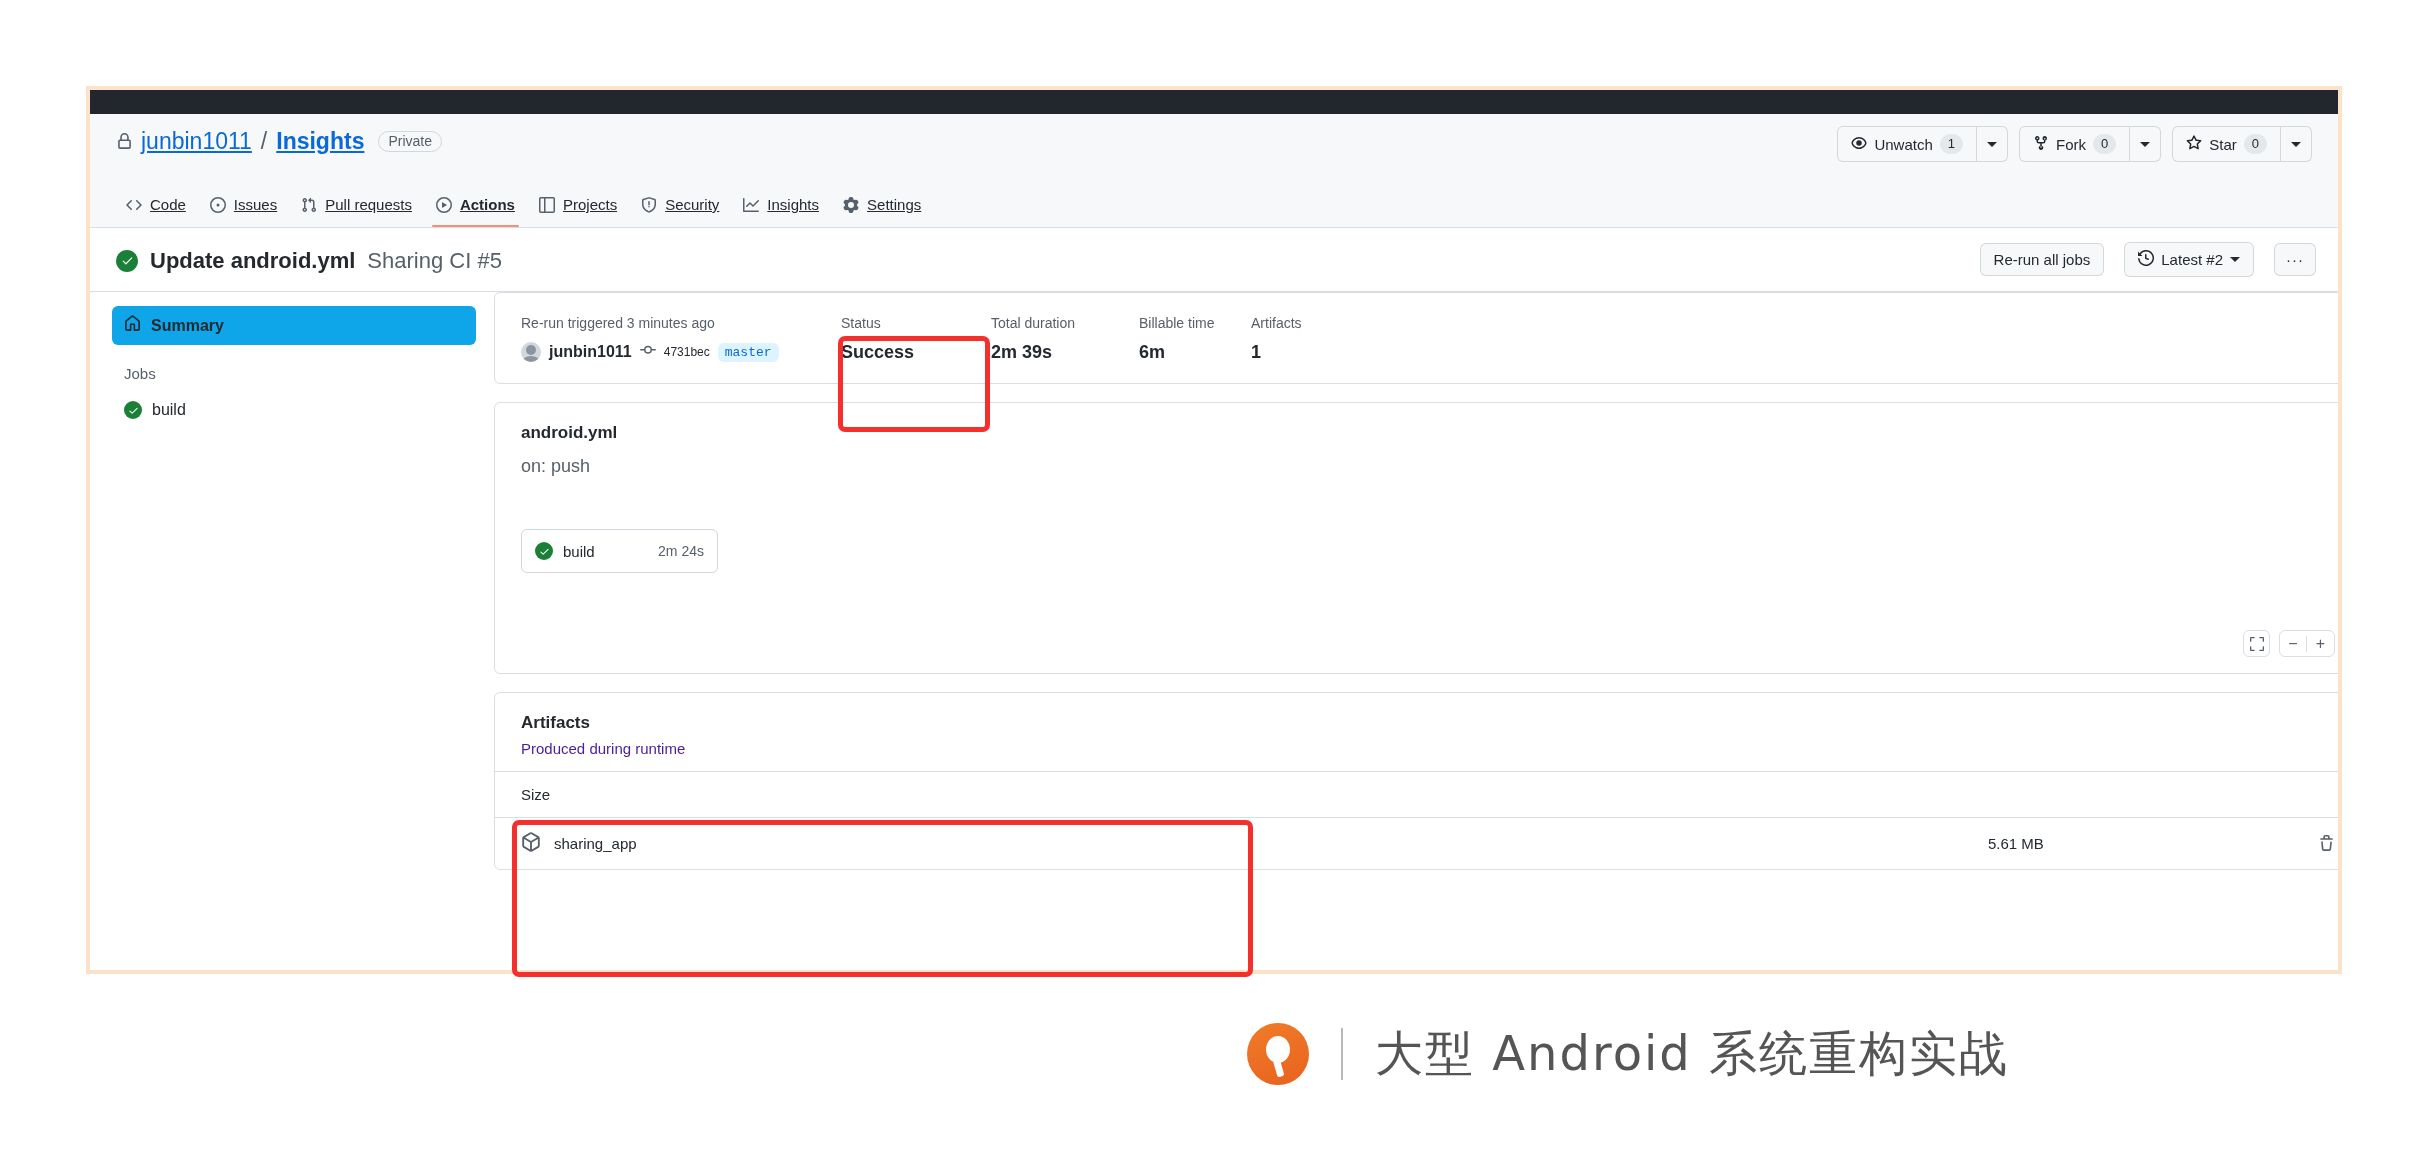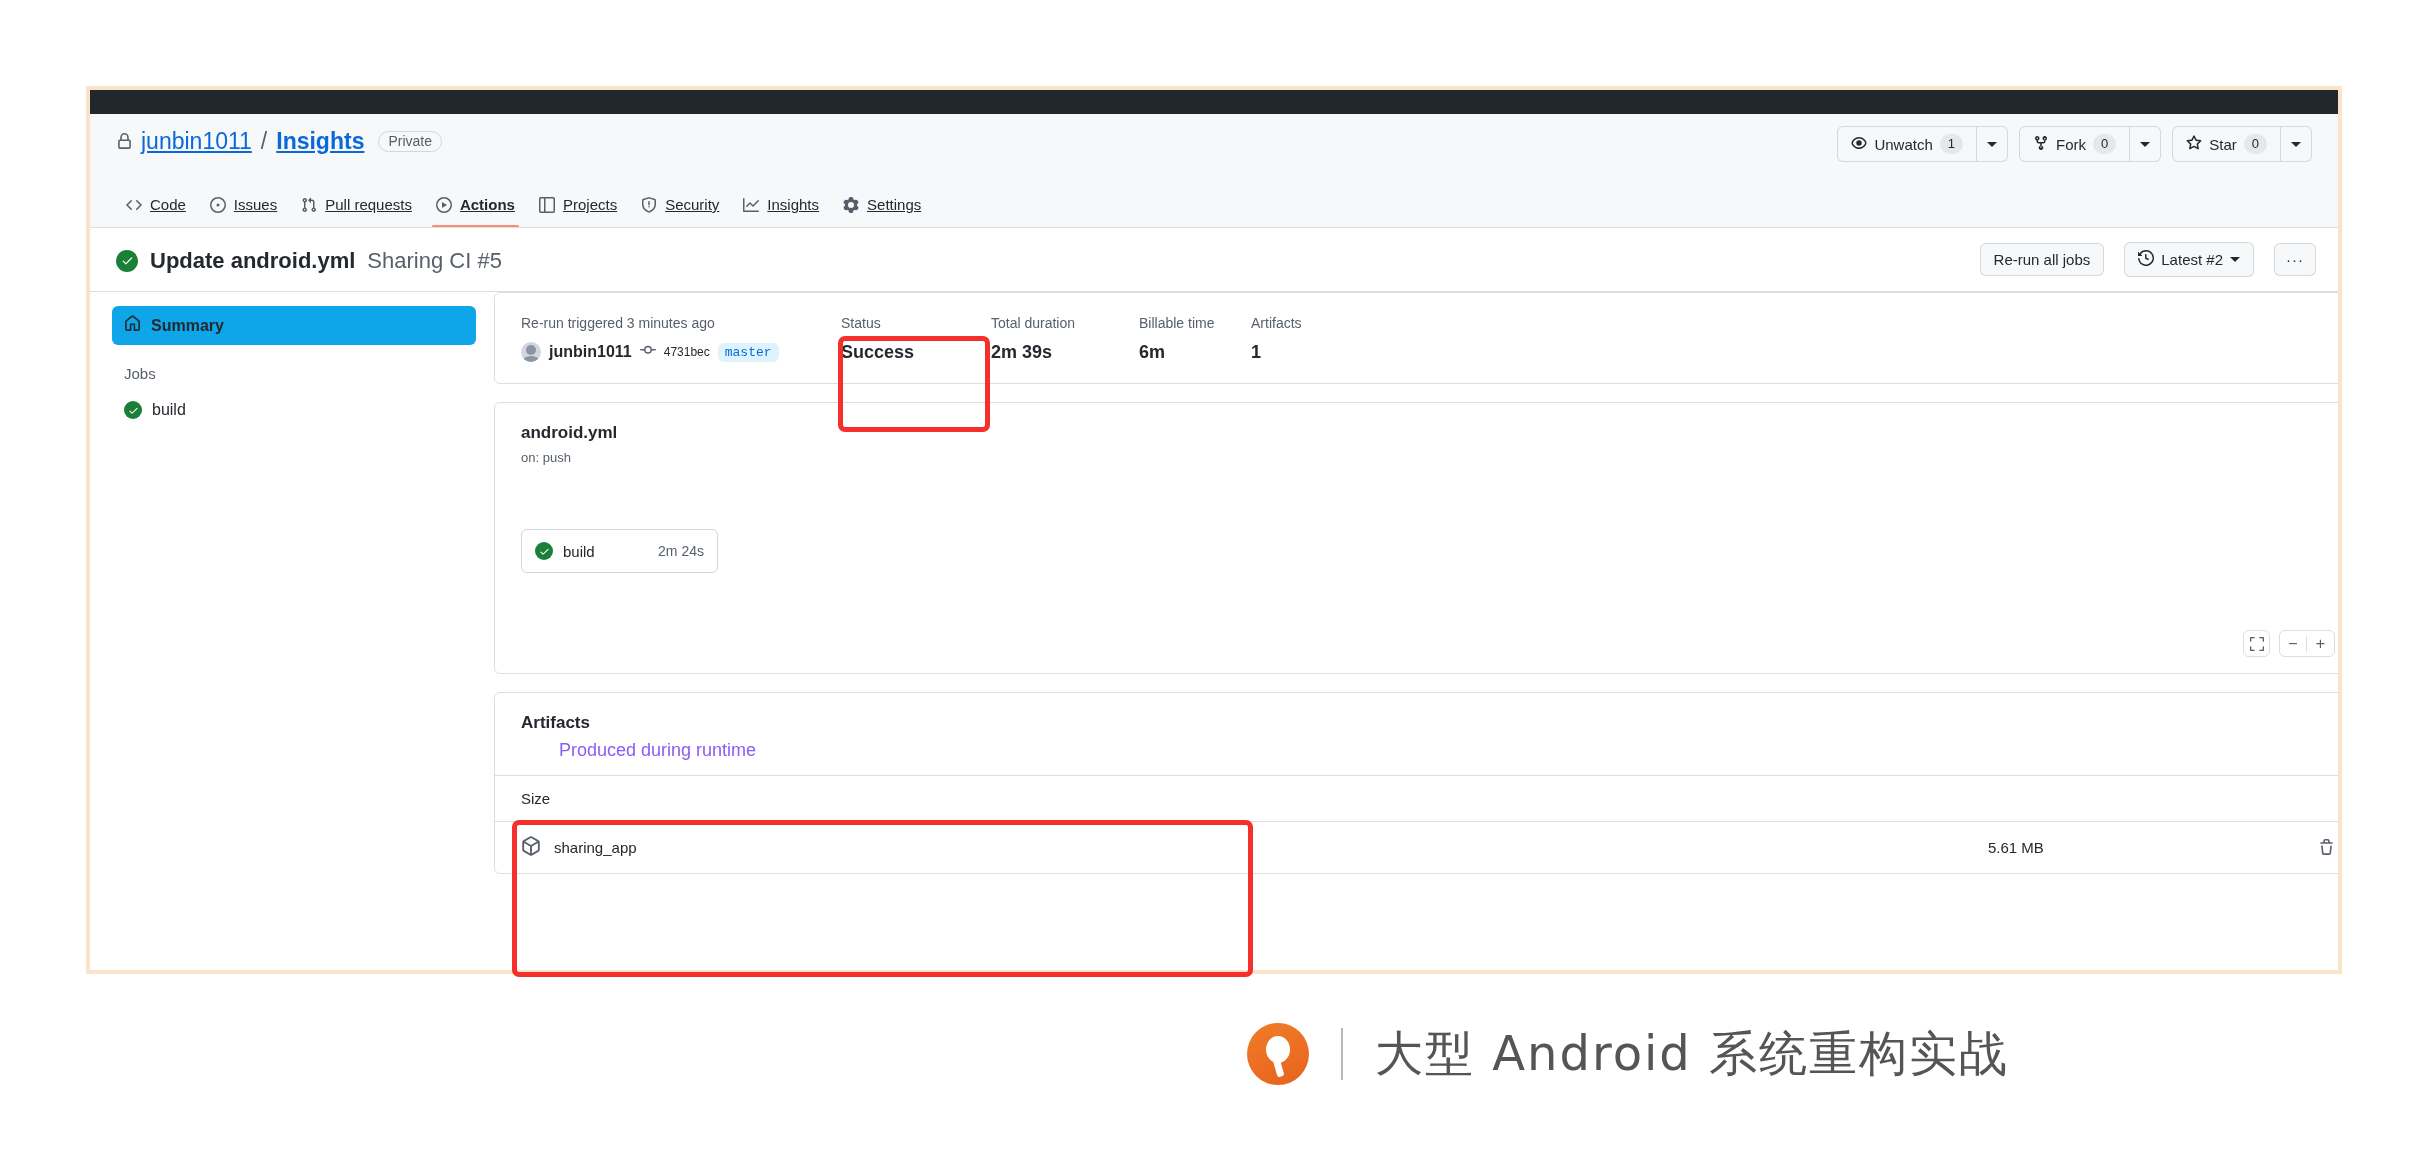--- a/index.html
+++ b/index.html
@@ -169,21 +169,21 @@
   .commit-sha { color:#24292f; font-weight:400; font-size:12px; }
   .branch-pill {
     background:#ddf4ff; color:#0969da; border-radius:6px;
     font-family:"Liberation Mono", monospace; font-size:13px; padding:2px 7px;
   }
 
   
   .graph-card { position: relative; min-height: 272px; }
   .graph-head { padding: 20px 26px 6px; }
   .graph-title { font-size: 17px; font-weight: 600; color:#24292f; }
-  .graph-sub { font-size: 13px; color:#57606a; margin-top: 7px; }
+  .graph-sub { font-size: 18px; color:#57606a; margin-top: 13px; }
   .job-node {
     position: absolute; left: 26px; top: 126px;
     width: 197px; height: 44px;
     border: 1px solid #d0d7de; border-radius: 6px; background:#fff;
     display:flex; align-items:center; padding: 0 13px; gap: 10px;
     font-size: 15px; color:#24292f;
   }
   .job-node .dur { margin-left: auto; color:#57606a; font-size:14px; }
   .graph-controls {
     position: absolute; right: 26px; bottom: 16px;
@@ -195,21 +195,21 @@
     height: 27px; color:#57606a;
   }
   .gctl.fit { width: 27px; }
   .gctl.zoom { width: 56px; }
   .gctl.zoom span { width:28px; text-align:center; font-size:16px; line-height:1; color:#57606a; }
   .gctl.zoom span:first-child { border-right: 1px solid #d8dee4; }
 
   
   .art-head { padding: 20px 26px 14px; }
   .art-title { font-size: 17px; font-weight: 600; color:#24292f; }
-  .art-sub { font-size: 18px; color:#8b5cf6; margin-top: 7px; margin-left: 38px; }
+  .art-sub { font-size: 15px; color:#4c1d95; margin-top: 7px; }
   .art-table { border-top: 1px solid #d8dee4; }
   .art-row {
     display:flex; align-items:center;
     padding: 14px 26px; font-size: 15px; color:#24292f;
   }
   .art-row.header { color:#24292f; border-bottom: 1px solid #d8dee4; }
   .art-name { flex: 1; display:flex; align-items:center; gap: 13px; }
   .art-size { width: 330px; }
   .trash { margin-left:auto; color:#57606a; display:inline-flex; }
 

